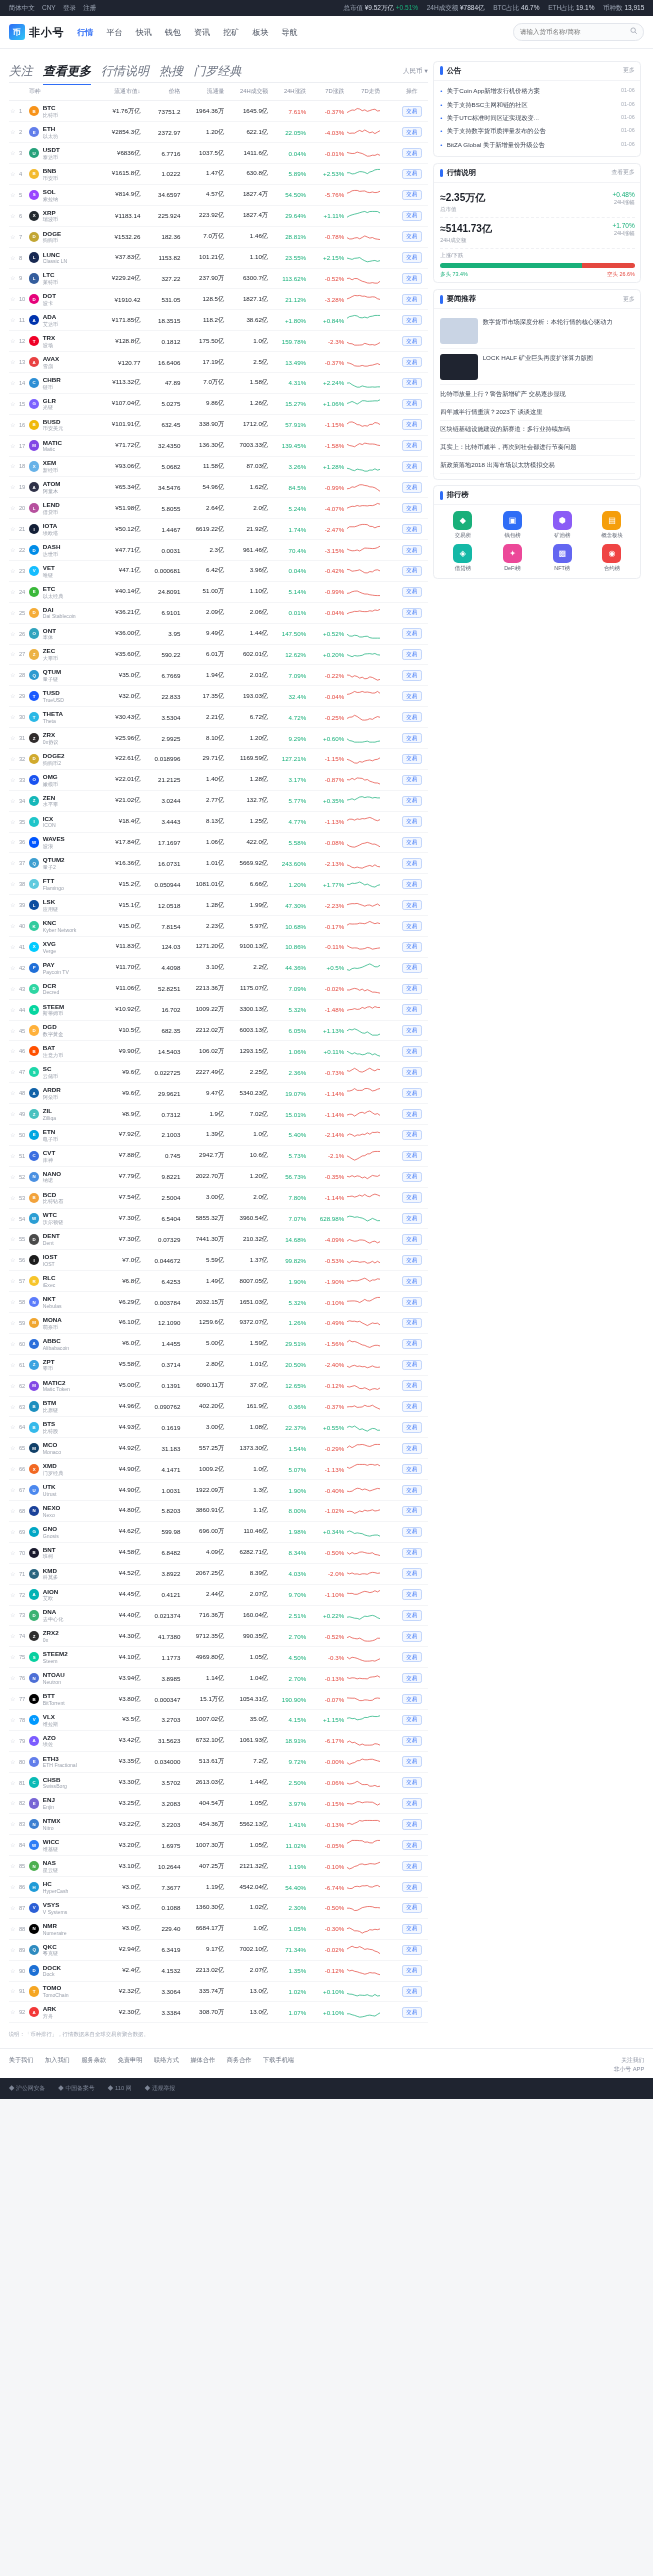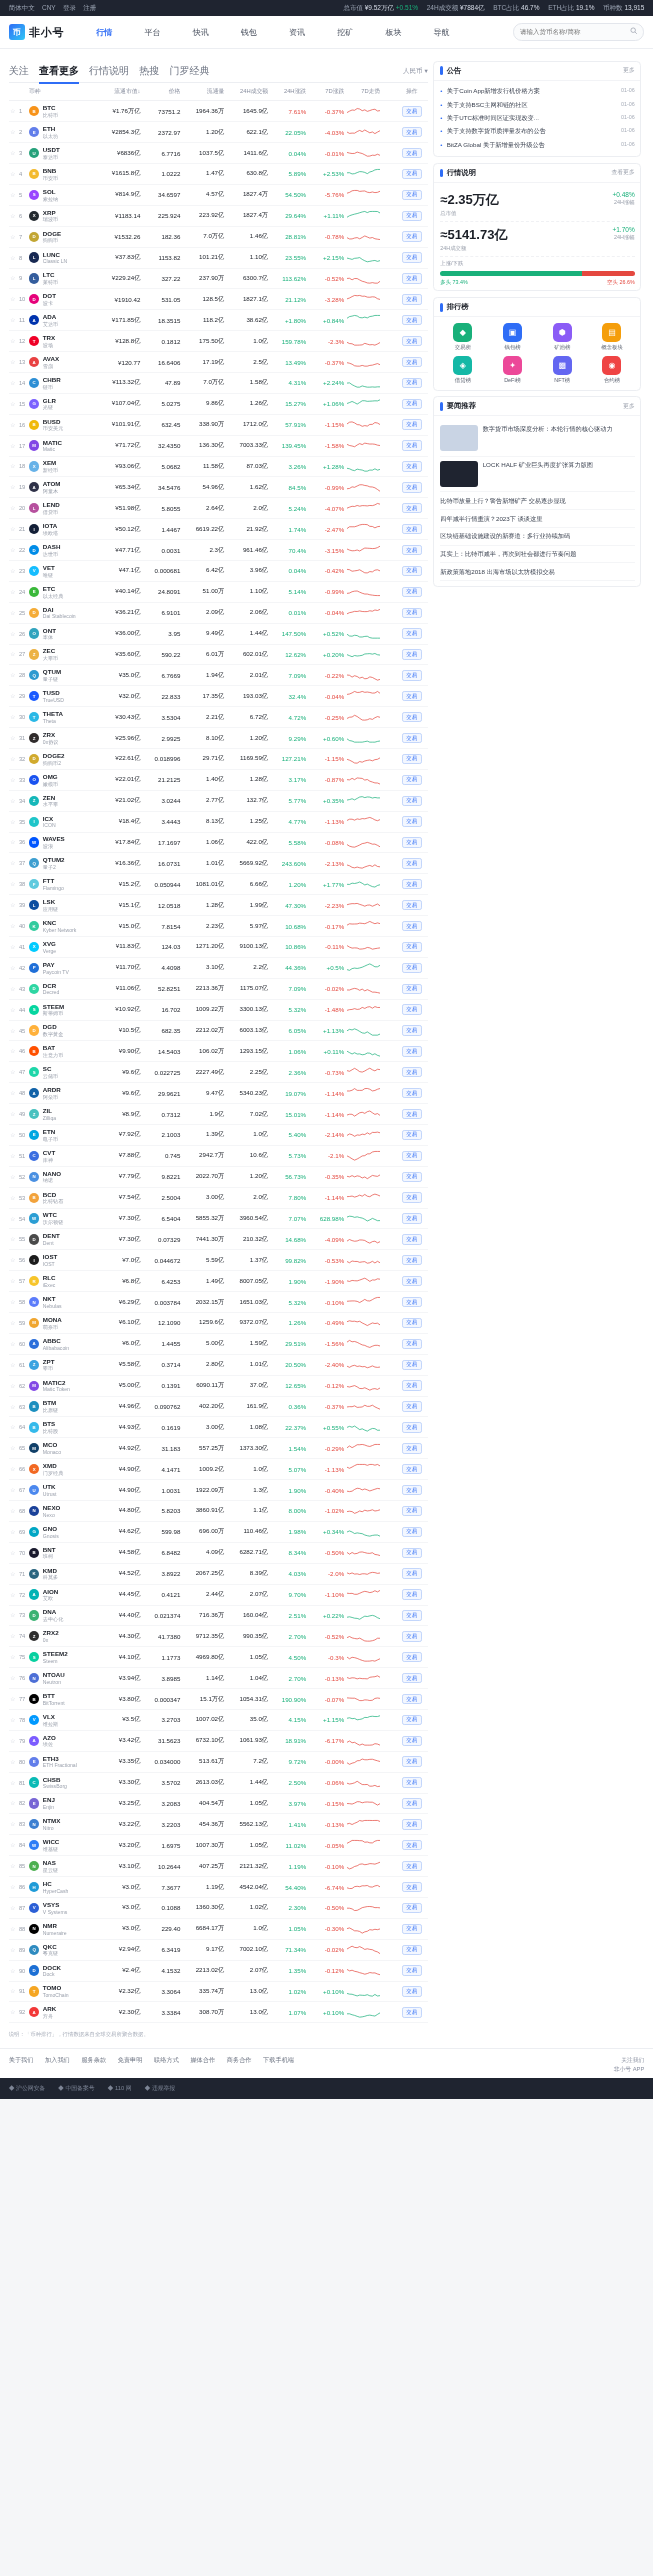--- a/index.html
+++ b/index.html
@@ -40,21 +40,21 @@
   }
   .logo { display: flex; align-items: center; gap: 4.4px; }
   .logo .lg-mark {
     width: 16px; height: 16px; border-radius: 2.9px;
     background: linear-gradient(135deg,#2f6df6,#30c6f5);
     display: flex; align-items: center; justify-content: center;
     color: #fff; font-size: 8px; font-weight: bold;
   }
   .logo .lg-text { font-size: 11px; font-weight: bold; letter-spacing: 0.7px; }
   .nav { display: flex; gap: 10.2px; font-size: 8px; }
-  .nav .nav-item { color: #4b5260; padding: 2.9px 1.5px; cursor: pointer; margin-left: 19px; }
+  .nav .nav-item { color: #4b5260; padding: 2.9px 1.5px; cursor: pointer; }
   .nav .nav-item.active { color: #2f6df6; font-weight: bold; }
   .search-box {
     margin-left: auto;
     width: 131px; height: 17.4px;
     border: 0.7px solid #e3e6ec; border-radius: 8.7px;
     display: flex; align-items: center; padding: 0 5.8px; gap: 3.6px;
     background: #fafbfc;
   }
   .search-box input {
     border: 0; outline: 0; background: transparent;
@@ -84,21 +84,21 @@
     opacity: .85;
   }
 
   
   .content { display: flex; gap: 5.8px; padding: 0 8.7px 7.3px; align-items: flex-start; }
   .left { width: 419px; }
   .right { width: 208px; }
 
   
   .tabs { display: flex; align-items: center; gap: 10.2px; height: 22px; border-bottom: 0.7px solid #eceef2; }
-  .tabs .tab { font-size: 10px; color: #6b7280; cursor: pointer; }
+  .tabs .tab { font-size: 12px; color: #6b7280; cursor: pointer; font-style: italic; }
   .tabs .tab.active { color: #1b1f27; font-weight: bold; position: relative; }
   .tabs .tab.active::after {
     content: ""; position: absolute; left: 0; right: 0; bottom: -5.8px; height: 1.5px; background: #2f6df6;
   }
   .tabs .tab-right { margin-left: auto; font-size: 6.5px; color: #8a90a0; }
 
   
   table { width: 100%; border-collapse: collapse; }
   thead th {
     font-size: 5.8px; color: #8a90a0; font-weight: normal;
@@ -141,21 +141,21 @@
   }
   .card-h .more { margin-left: auto; font-size: 5.8px; color: #9aa0ac; font-weight: normal; cursor: pointer; }
   .card-h .hdot { width: 2.9px; height: 8.7px; border-radius: 1.5px; background: #2f6df6; margin-right: 3.6px; }
   .card-b { padding: 4.4px 5.8px; }
   .news-li { display: flex; gap: 4.4px; font-size: 6.2px; color: #3b4250; padding: 2.2px 0; line-height: 1.45; }
   .news-li .t { margin-left: auto; color: #a7adb9; font-size: 5.4px; flex: 0 0 auto; }
   .news-li .b { color: #2f6df6; }
 
   .fee-row { display: flex; align-items: flex-start; padding: 3.6px 0; border-bottom: 0.7px dashed #f0f1f4; }
   .fee-row:last-child { border-bottom: 0; }
-  .fee-l .v { font-size: 13px; font-weight: bold; }
+  .fee-l .v { font-size: 10px; font-weight: bold; }
   .fee-l .s { font-size: 5.4px; color: #9aa0ac; margin-top: 1.5px; }
   .fee-r { margin-left: auto; text-align: right; }
   .fee-r .p { font-size: 6.5px; }
   .fee-r .s { font-size: 5.4px; color: #9aa0ac; margin-top: 1.5px; }
 
   .ls-bar { height: 5.1px; border-radius: 2.9px; overflow: hidden; display: flex; margin-top: 4.4px; }
   .ls-bar .g { background: #19b07a; }
   .ls-bar .r { background: #e4483f; }
   .ls-meta { display: flex; font-size: 5.4px; color: #8a90a0; margin-top: 2.9px; }
   .ls-meta .r { margin-left: auto; }
@@ -2644,20 +2644,43 @@
           <div class="ls-meta">
             <span class="up">多头 73.4%</span>
             <span class="r down">空头 26.6%</span>
           </div>
         </div>
       </div>
 
       <div class="card">
         <div class="card-h">
           <span class="hdot"></span>
+          <span>要闻推荐</span>
+          <span class="more">更多</span>
+        </div>
+        <div class="card-b" id="news-body">
+            <div class="art">
+              <div class="thumb" style="background:#c9d4e4"></div>
+              <div class="at">数字货币市场深度分析：本轮行情的核心驱动力</div>
+            </div>
+            <div class="art">
+              <div class="thumb" style="background:#1f2430"></div>
+              <div class="at">LOCK HALF 矿业巨头再度扩张算力版图</div>
+            </div>
+            <div class="art-txt">比特币放量上行？警告新增矿产 交易逐步显现</div>
+            <div class="art-txt">四年减半行情重演？2023下 谈谈这里</div>
+            <div class="art-txt">区块链基础设施建设的新赛道：多行业持续加码</div>
+            <div class="art-txt">其实上：比特币减半，再次到社会都进行节奏问题</div>
+            <div class="art-txt">新政策落地2018 出海市场以太坊模拟交易</div>
+          </div>
+      </div>
+
+      <div class="card">
+        <div class="card-h">
+          <span class="hdot"></span>
           <span>排行榜</span>
         </div>
         <div class="apps" id="apps-list">
             <div class="app">
               <div class="ic" style="background:#19b07a">◆</div>
               <div>交易所</div>
             </div>
             <div class="app">
               <div class="ic" style="background:#2f6df6">▣</div>
               <div>钱包榜</div>
@@ -2682,43 +2705,20 @@
               <div class="ic" style="background:#6366f1">▩</div>
               <div>NFT榜</div>
             </div>
             <div class="app">
               <div class="ic" style="background:#ef4444">◉</div>
               <div>合约榜</div>
             </div>
           </div>
       </div>
 
-      <div class="card">
-        <div class="card-h">
-          <span class="hdot"></span>
-          <span>要闻推荐</span>
-          <span class="more">更多</span>
-        </div>
-        <div class="card-b" id="news-body">
-            <div class="art">
-              <div class="thumb" style="background:#c9d4e4"></div>
-              <div class="at">数字货币市场深度分析：本轮行情的核心驱动力</div>
-            </div>
-            <div class="art">
-              <div class="thumb" style="background:#1f2430"></div>
-              <div class="at">LOCK HALF 矿业巨头再度扩张算力版图</div>
-            </div>
-            <div class="art-txt">比特币放量上行？警告新增矿产 交易逐步显现</div>
-            <div class="art-txt">四年减半行情重演？2023下 谈谈这里</div>
-            <div class="art-txt">区块链基础设施建设的新赛道：多行业持续加码</div>
-            <div class="art-txt">其实上：比特币减半，再次到社会都进行节奏问题</div>
-            <div class="art-txt">新政策落地2018 出海市场以太坊模拟交易</div>
-          </div>
-      </div>
-
     </div>
   </div>
 
   <div class="footer">
     <div class="fl" id="footer-links">
         <span>关于我们</span>
         <span>加入我们</span>
         <span>服务条款</span>
         <span>免责申明</span>
         <span>联络方式</span>

